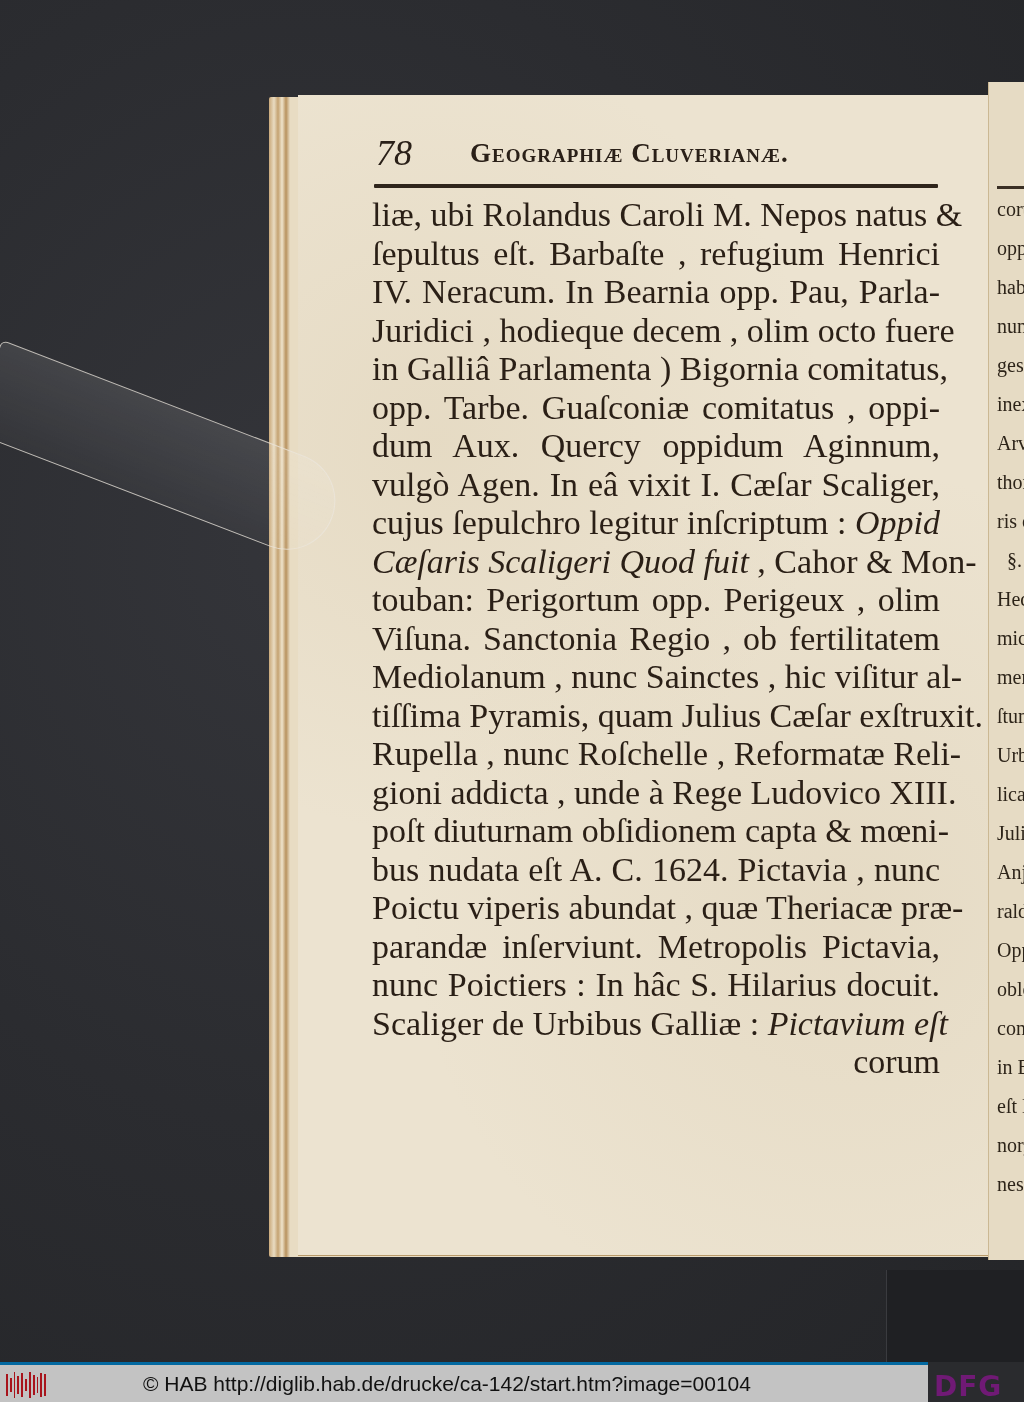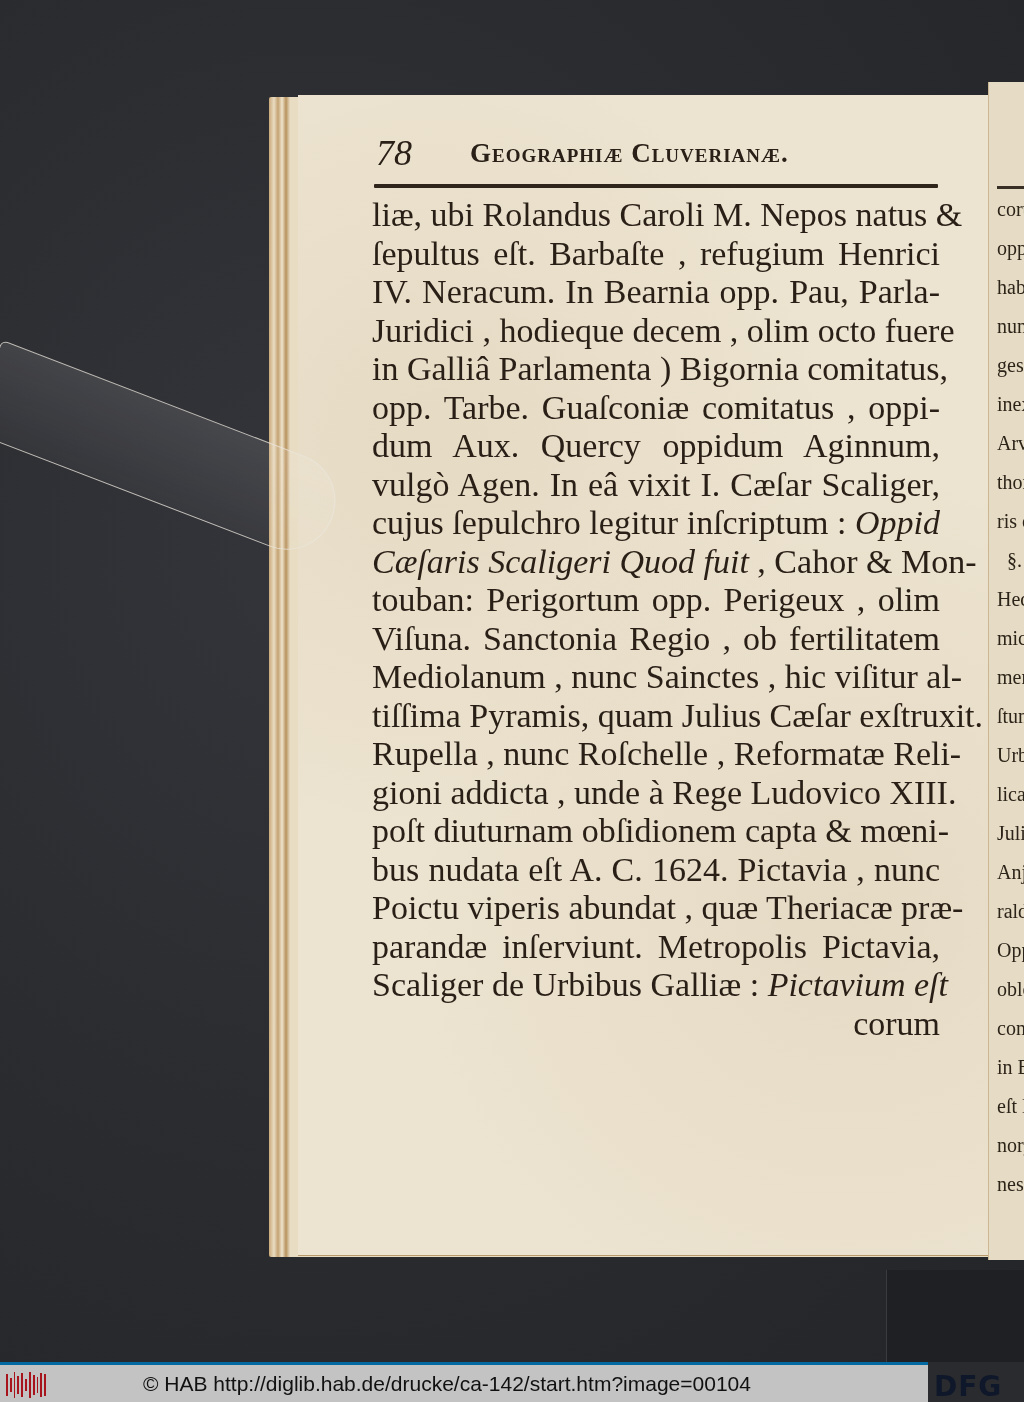--- a/index.html
+++ b/index.html
@@ -73,21 +73,21 @@
     font-family: "Liberation Sans", "DejaVu Sans", sans-serif;
   }
   .footer .logo { position: absolute; left: 6px; top: 7px; width: 40px; height: 26px; display: flex; gap: 2px; align-items: center; }
   .footer .logo span { display: block; width: 2px; background: #a8141c; }
   .footer .copy {
     position: absolute; left: 143px; top: 7px; font-size: 21px; color: #111;
     white-space: nowrap;
   }
   .footer .dfg {
     position: absolute; left: 934px; top: 5px; font-size: 28px; font-weight: bold;
-    color: #0f172a; letter-spacing: 1px; font-family: "DejaVu Sans", sans-serif;
+    color: #701a75; letter-spacing: 1px; font-family: "DejaVu Sans", sans-serif;
   }
 </style>
 </head>
 <body>
 
 <div class="scan">
   <div class="cloth-right"></div>
   <div class="page-stack"></div>
 
   <div class="next-page">
@@ -142,20 +142,21 @@
     <span class="ln">touban: Perigortum opp. Perigeux , olim</span>
     <span class="ln">Viſuna.   Sanctonia Regio , ob fertilitatem</span>
     <span class="ln">Mediolanum , nunc Sainctes , hic viſitur al-</span>
     <span class="ln">tiſſima Pyramis, quam Julius Cæſar exſtruxit.</span>
     <span class="ln">Rupella , nunc Roſchelle , Reformatæ Reli-</span>
     <span class="ln">gioni addicta , unde à Rege Ludovico XIII.</span>
     <span class="ln">poſt diuturnam obſidionem capta &amp; mœni-</span>
     <span class="ln">bus nudata eſt A. C. 1624.   Pictavia , nunc</span>
     <span class="ln">Poictu viperis abundat , quæ Theriacæ præ-</span>
     <span class="ln">parandæ inſerviunt.   Metropolis Pictavia,</span>
+    <span class="ln">nunc Poictiers : In hâc S. Hilarius docuit.</span>
     <span class="ln"><span>Scaliger de Urbibus Galliæ : </span><span class="it">Pictavium eſt</span></span>
     <span class="ln last">corum</span>
   </div>
 
   <div class="glass"></div>
 </div>
 
 <div class="footer">
   <div class="logo">
     <span style="height:22px"></span>

